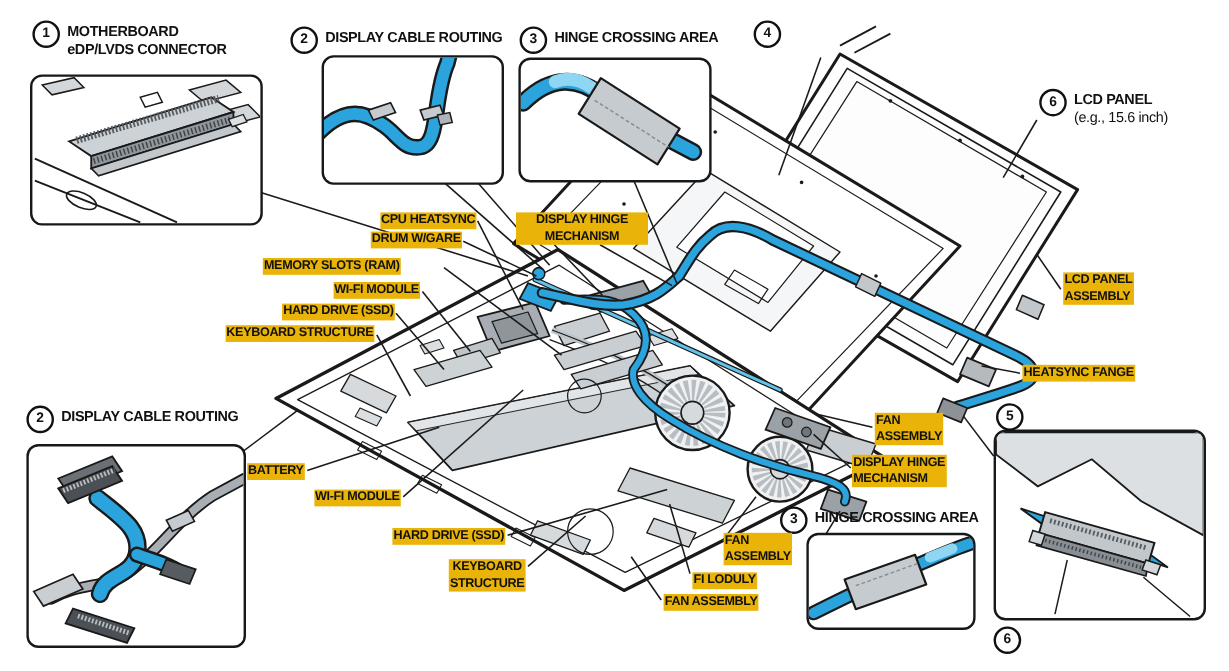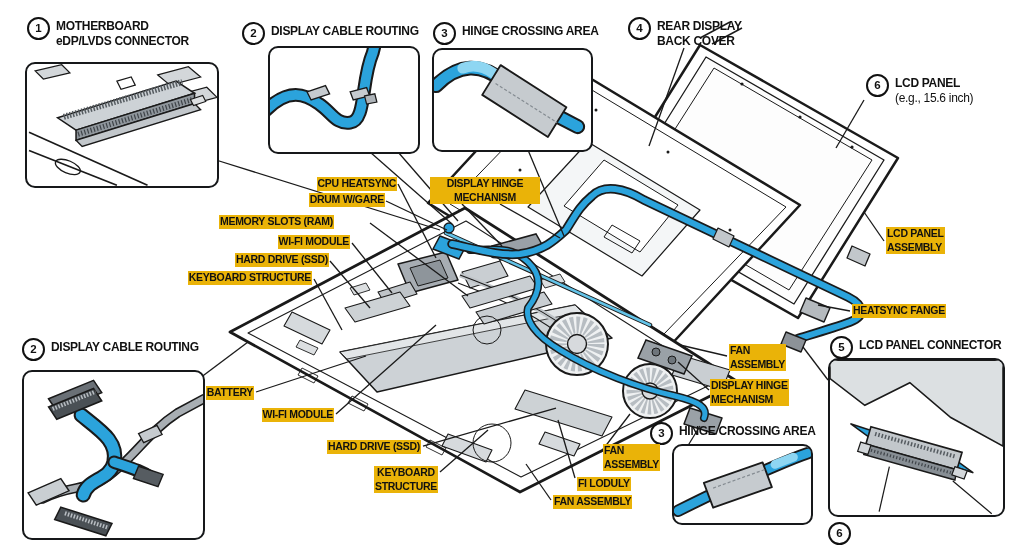--- a/index.html
+++ b/index.html
@@ -266,42 +266,39 @@
     <span class="ctitle">DISPLAY CABLE ROUTING</span>
   </div>
 
   <div class="callout" style="left:433px;top:22px;">
     <span class="badge">3</span>
     <span class="ctitle">HINGE CROSSING AREA</span>
   </div>
 
   <div class="callout" style="left:628px;top:17px;">
     <span class="badge">4</span>
-    <span class="ctitle">REAR DISPLAY
-BACK COVER</span>
   </div>
 
   <div class="callout" style="left:866px;top:74px;">
     <span class="badge">6</span>
     <span class="ctitle"><span>LCD PANEL</span><span class="sub">(e.g., 15.6 inch)</span></span>
   </div>
 
   <div class="callout" style="left:22px;top:338px;">
     <span class="badge">2</span>
     <span class="ctitle">DISPLAY CABLE ROUTING</span>
   </div>
 
   <div class="callout" style="left:650px;top:422px;">
     <span class="badge">3</span>
     <span class="ctitle">HINGE CROSSING AREA</span>
   </div>
 
   <div class="callout" style="left:830px;top:336px;">
     <span class="badge">5</span>
-    <span class="ctitle">LCD PANEL CONNECTOR</span>
   </div>
 
   <div class="callout" style="left:828px;top:522px;">
     <span class="badge">6</span>
   </div>
 
   <div class="lbl r" style="right:627px;top:177px;">CPU HEATSYNC</div>
   <div class="lbl r" style="right:639px;top:193px;">DRUM W/GARE</div>
   <div class="lbl r" style="right:690px;top:215px;">MEMORY SLOTS (RAM)</div>
   <div class="lbl r" style="right:674px;top:235px;">WI-FI MODULE</div>

